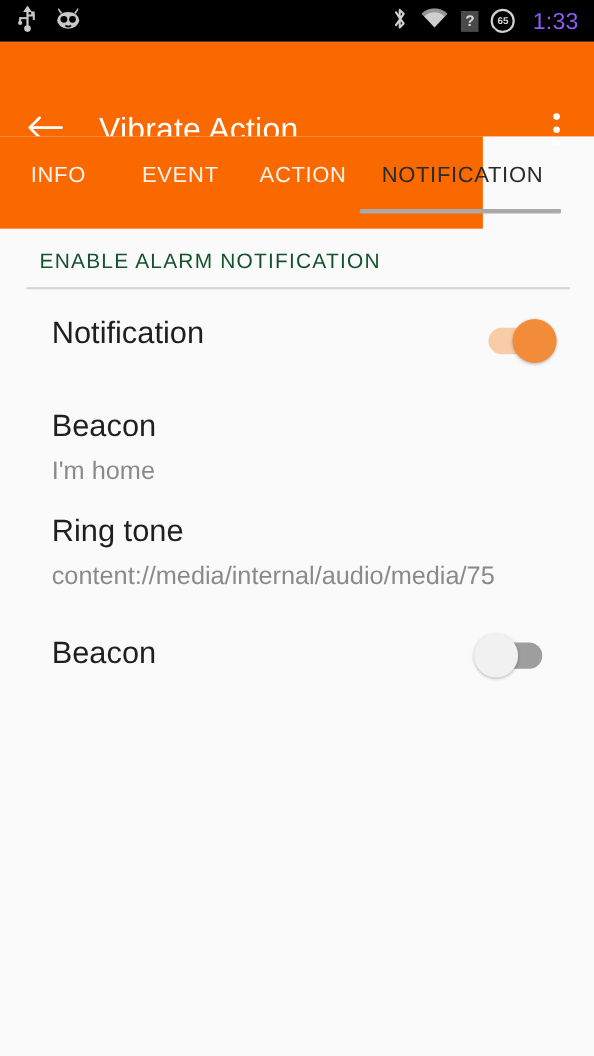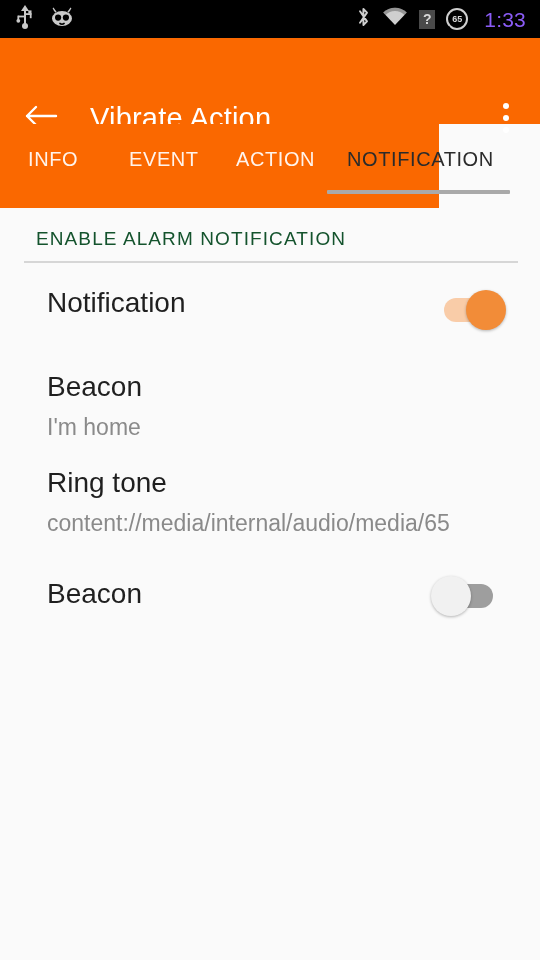--- a/index.html
+++ b/index.html
@@ -227,21 +227,21 @@
       </div>
     </div>
 
     <div class="row">
       <div class="row-title" id="r1-title" style="top: 162px;">Beacon</div>
       <div class="row-sub" id="r1-sub" style="top: 207px;">I'm home</div>
     </div>
 
     <div class="row">
       <div class="row-title" id="r2-title" style="top: 258px;">Ring tone</div>
-      <div class="row-sub" id="r2-sub" style="top: 303px;">content://media/internal/audio/media/65</div>
+      <div class="row-sub" id="r2-sub" style="top: 303px;">content://media/internal/audio/media/75</div>
     </div>
 
     <div class="row">
       <div class="row-title" id="r3-title" style="top: 369px;">Beacon</div>
       <div class="switch off" id="sw-vibrate" style="left: 431px; top: 368px; width: 70px; height: 40px;">
         <span class="track"></span>
         <span class="thumb"></span>
       </div>
     </div>
 

